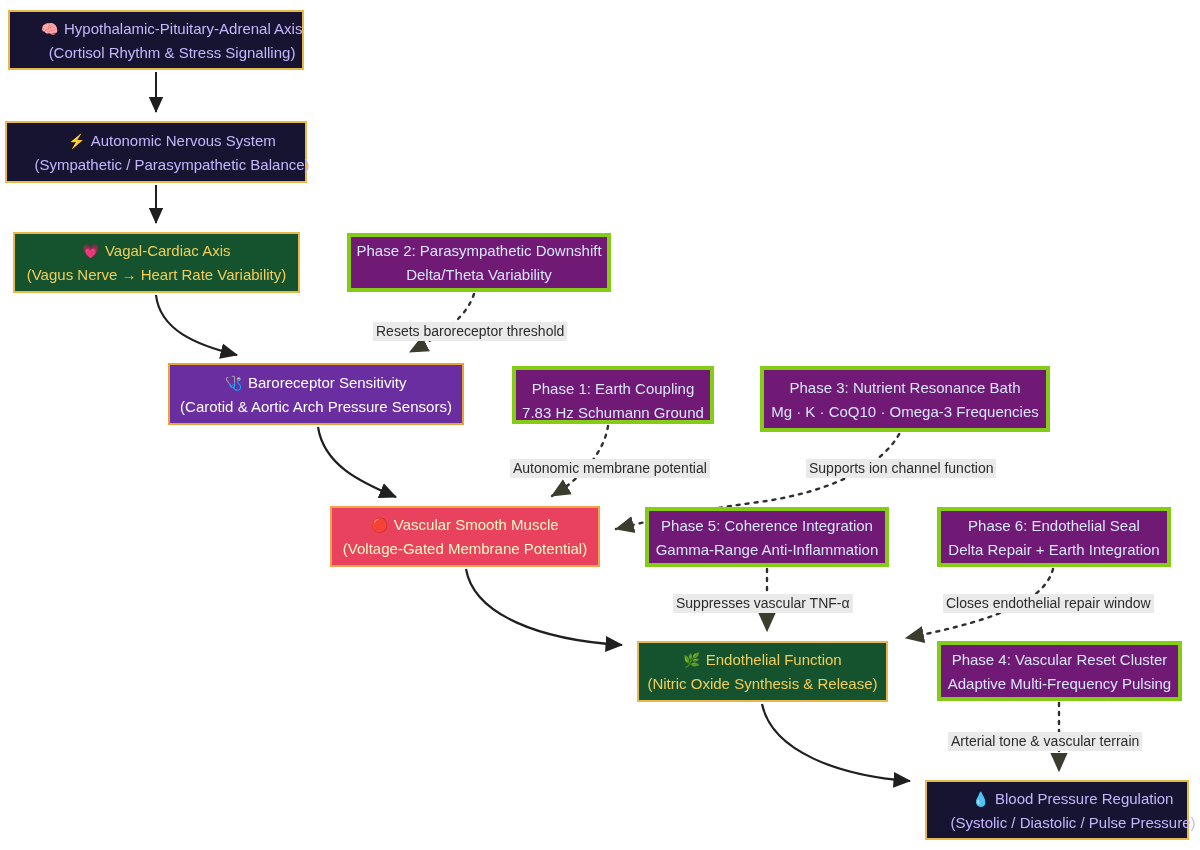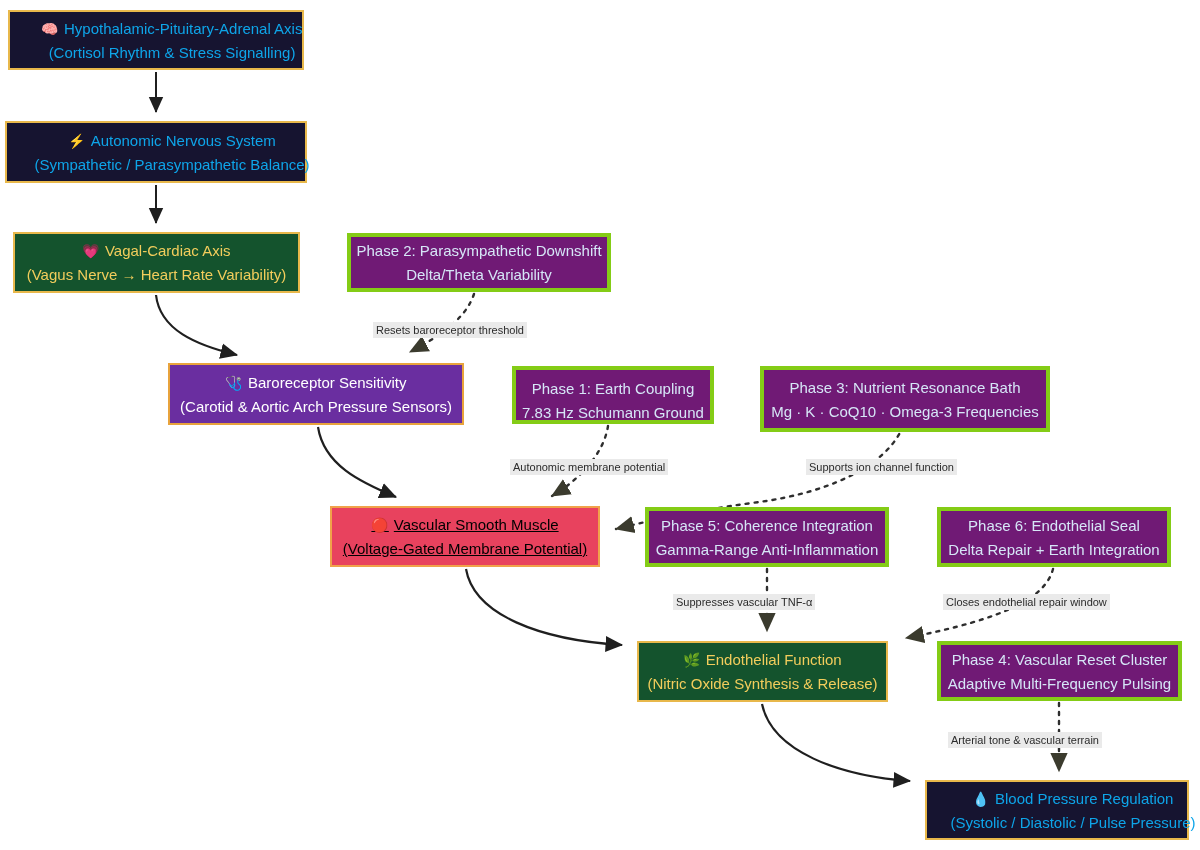--- a/index.html
+++ b/index.html
@@ -44,54 +44,53 @@
   .node .line1 { margin-bottom: 9px; }
 
   
   .phys {
     border-width: 2px;
     border-style: solid;
   }
   .phys-dark {
     background: #161430;
     border-color: #e8b84b;
-    color: #0ea5e9;
+    color: #c4b5fd;
     padding-left: 32px;
   }
   .phys-navy {
     background: #14532d;
     border-color: #e8b84b;
     color: #f2cd5c;
   }
   .phys-purple {
     background: #6a2ea0;
     border-color: #e8a33c;
     color: #ffffff;
   }
   .phys-red {
     background: #e8425e;
     border-color: #f0a24a;
-    color: #000000;
-    text-decoration: underline;
+    color: #fef9c3;
   }
 
   
   .phase {
     background: #701a75;
     border: 4px solid #84cc16;
     color: #d6e6f7;
   }
   .phase .line1 { margin-bottom: 9px; }
 
   
   .edge-label {
     position: absolute;
     background: #eaeaea;
     color: #2b2b2b;
-    font-size: 11px;
+    font-size: 14px;
     padding: 2px 3px;
     white-space: nowrap;
     line-height: 1.1;
   }
   .emoji {
     font-size: 14px;
     margin-right: 5px;
   }
 </style>
 </head>

